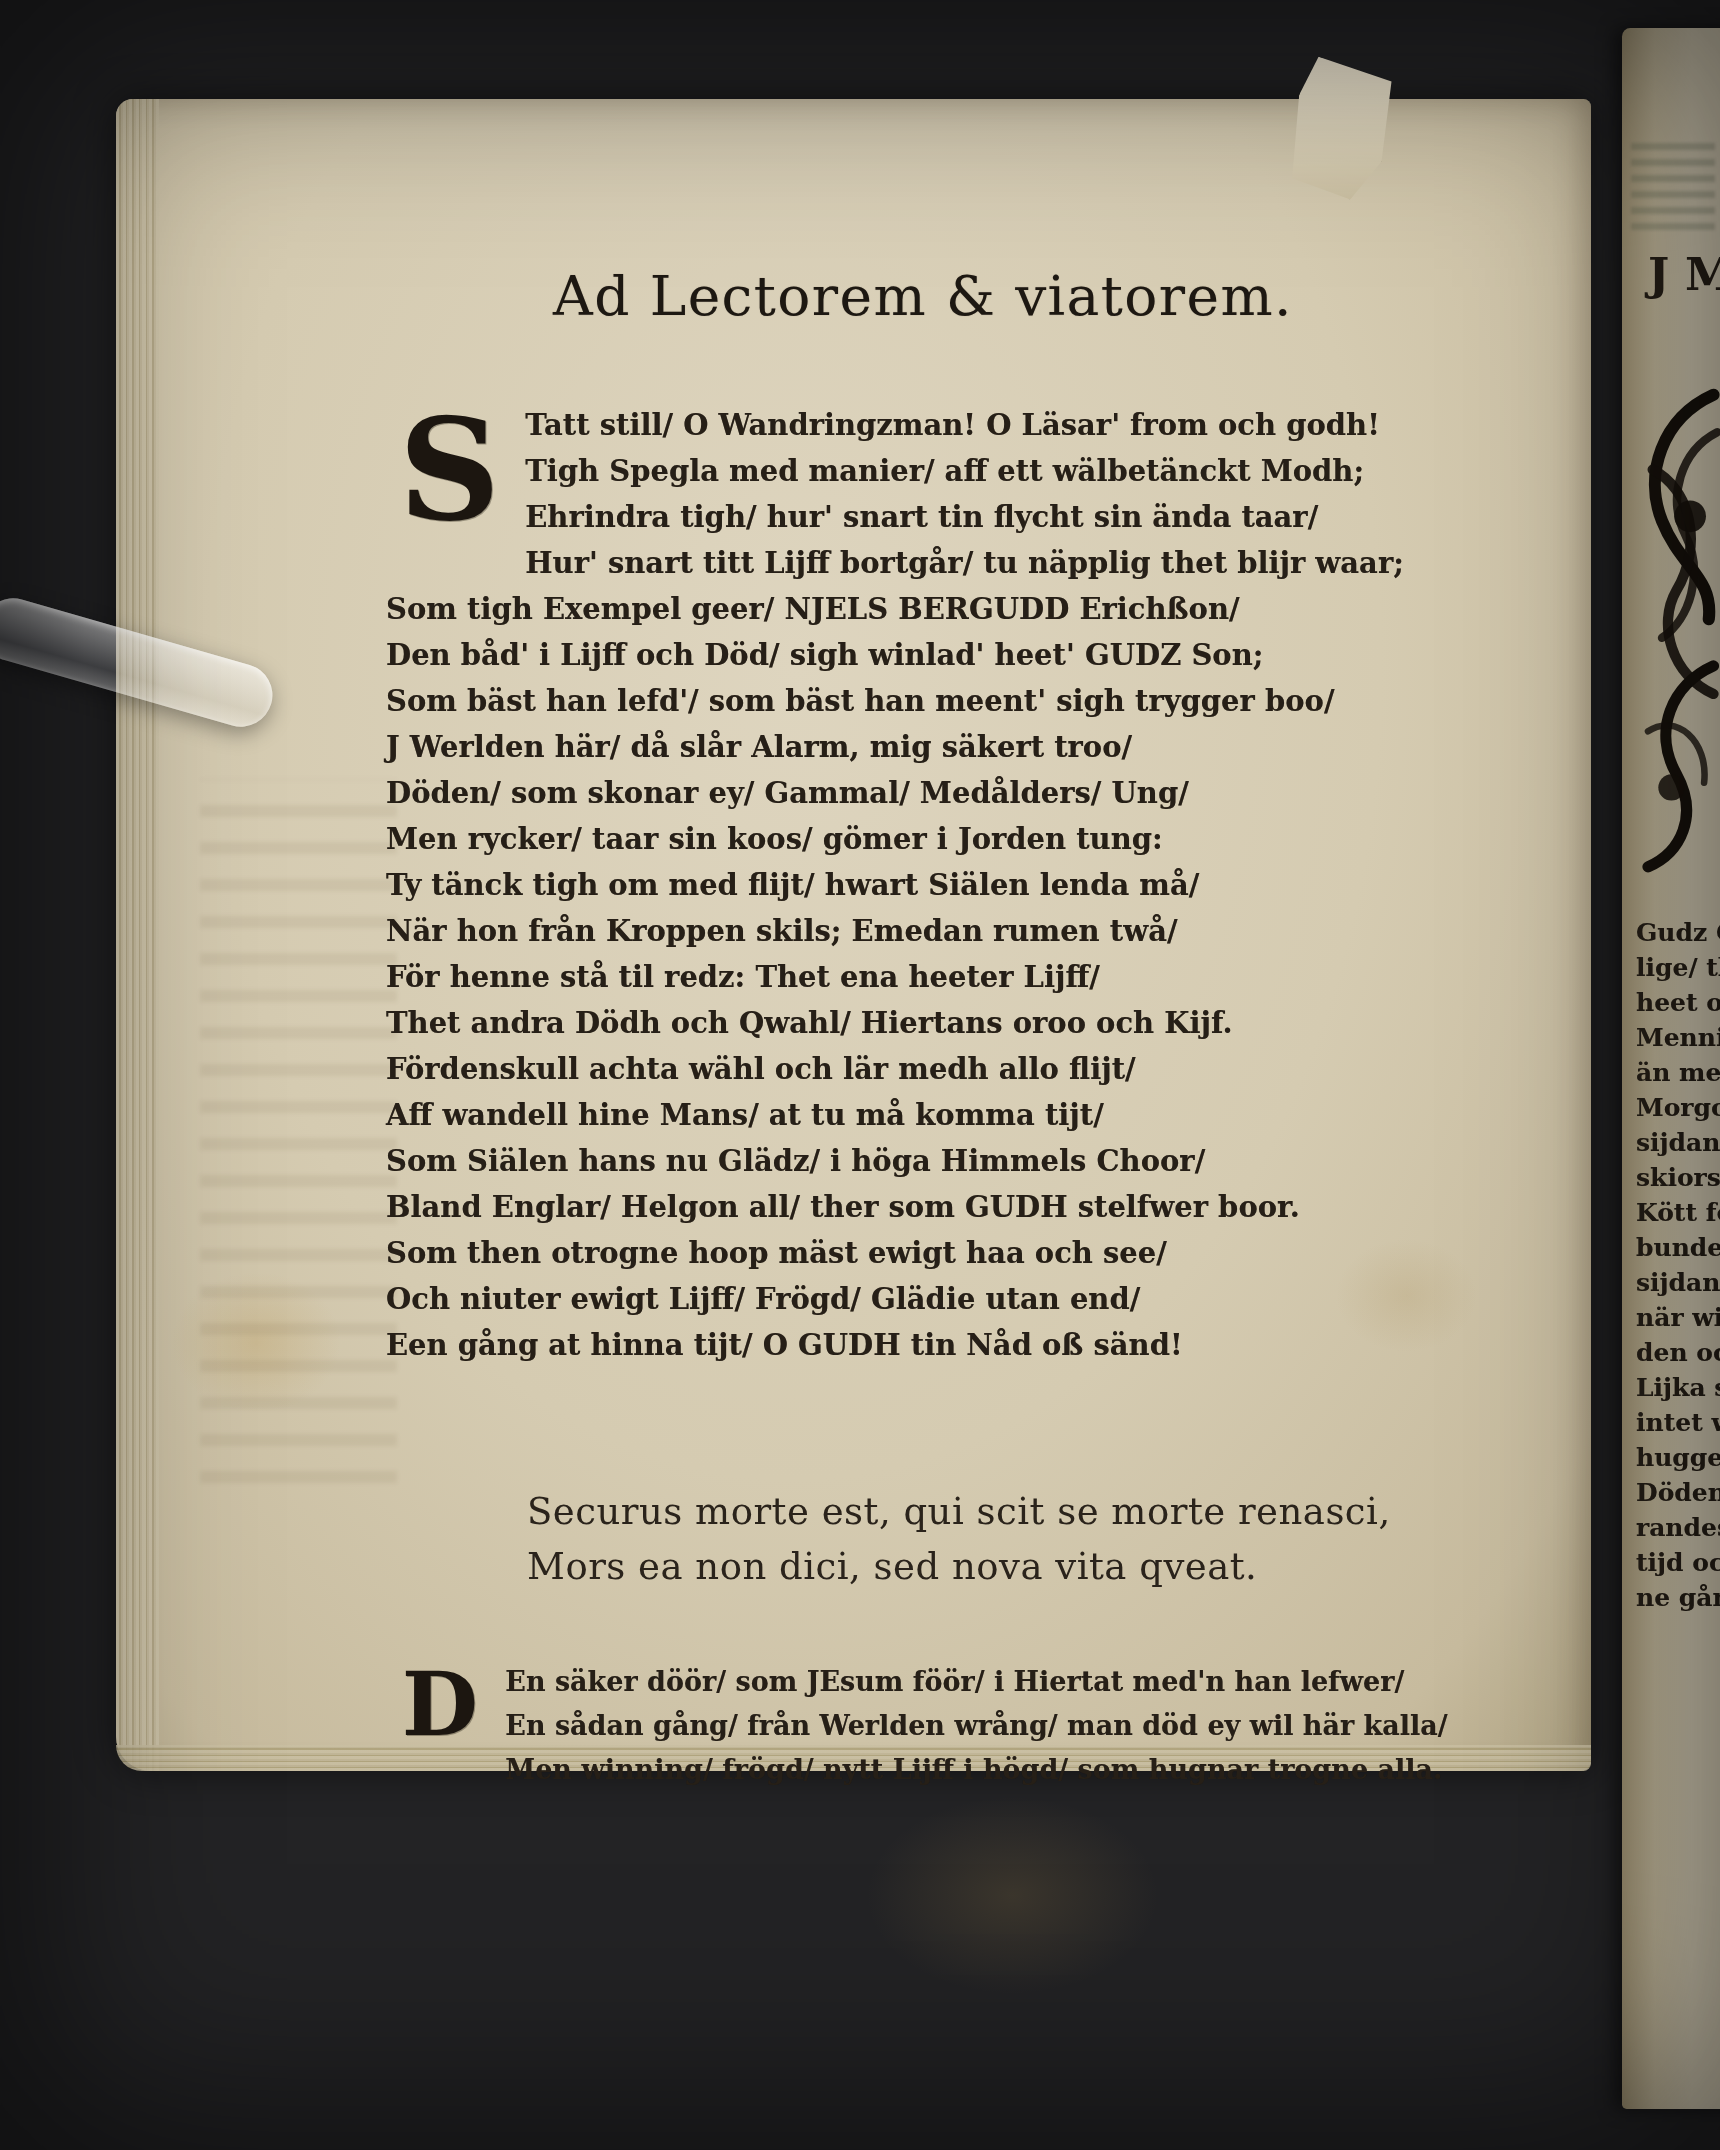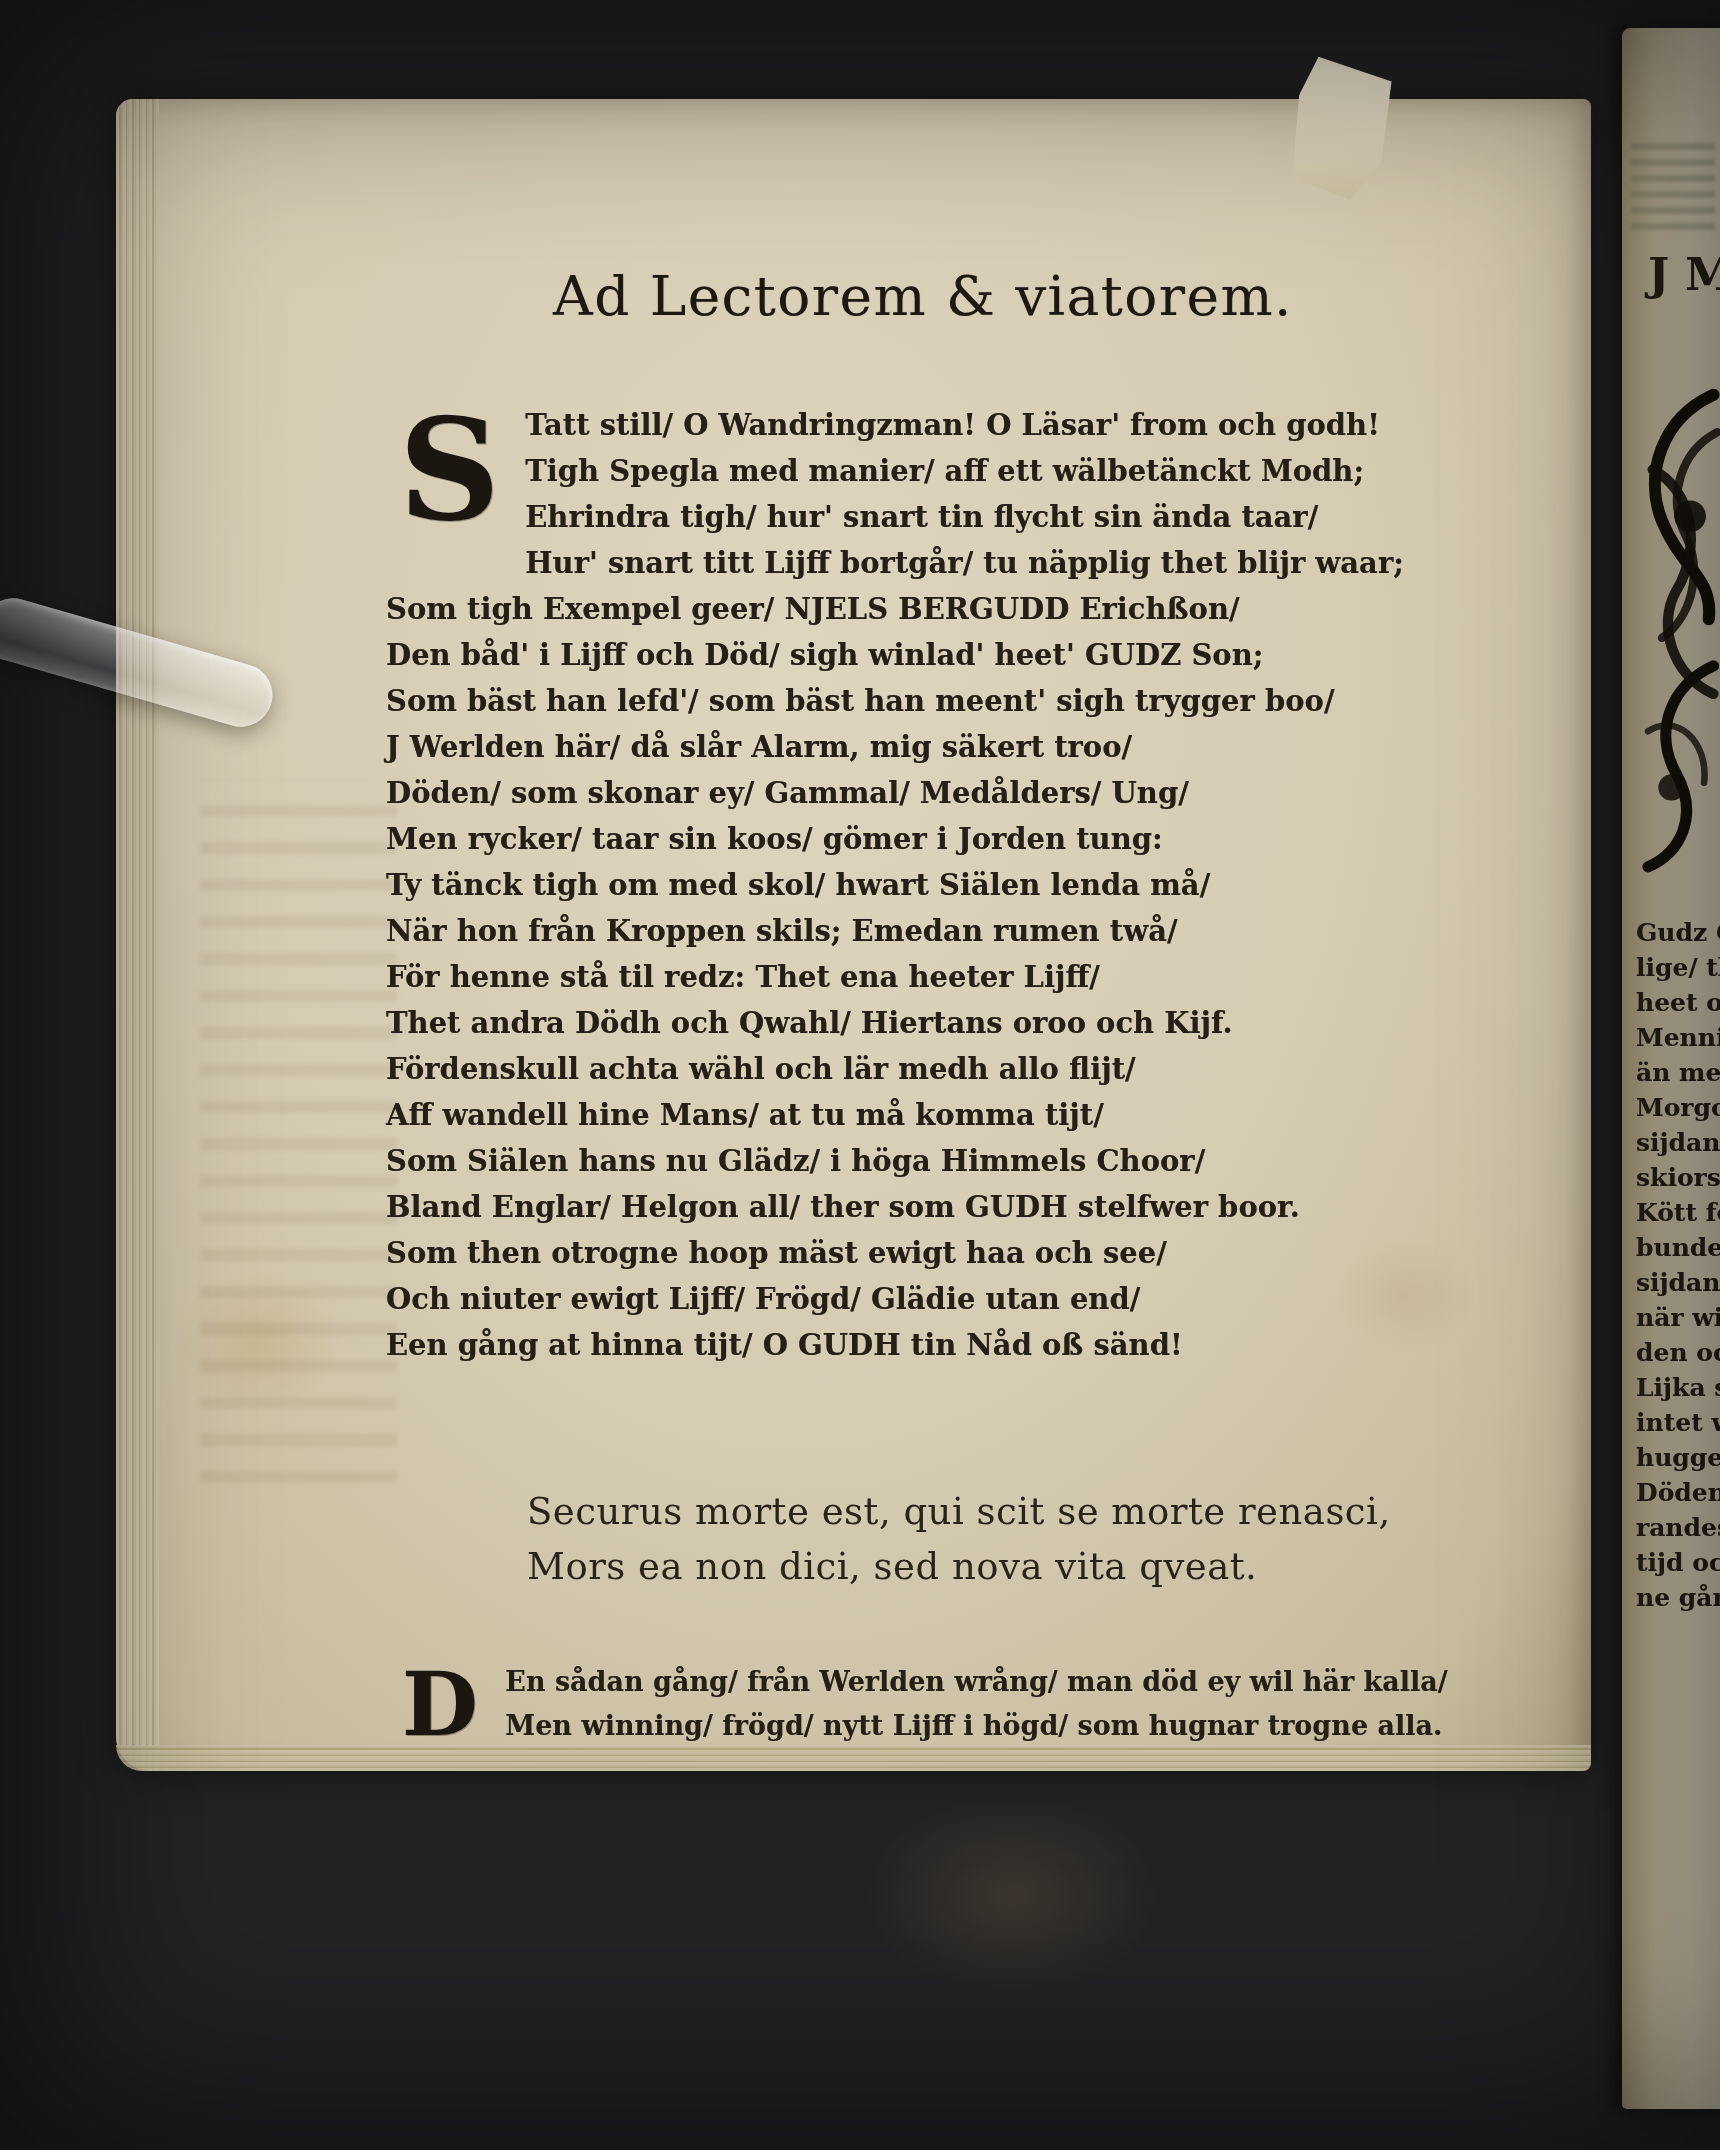--- a/index.html
+++ b/index.html
@@ -130,40 +130,41 @@
         <div>Tatt still/ O Wandringzman! O Läsar' from och godh!</div>
         <div>Tigh Spegla med manier/ aff ett wälbetänckt Modh;</div>
         <div>Ehrindra tigh/ hur' snart tin flycht sin ända taar/</div>
         <div>Hur' snart titt Lijff bortgår/ tu näpplig thet blijr waar;</div>
         <div>Som tigh Exempel geer/ NJELS BERGUDD Erichßon/</div>
         <div>Den båd' i Lijff och Död/ sigh winlad' heet' GUDZ Son;</div>
         <div>Som bäst han lefd'/ som bäst han meent' sigh trygger boo/</div>
         <div>J Werlden här/ då slår Alarm, mig säkert troo/</div>
         <div>Döden/ som skonar ey/ Gammal/ Medålders/ Ung/</div>
         <div>Men rycker/ taar sin koos/ gömer i Jorden tung:</div>
-        <div>Ty tänck tigh om med skol/ hwart Siälen lenda må/</div>
+        <div>Ty tänck tigh om med flijt/ hwart Siälen lenda må/</div>
         <div>När hon från Kroppen skils; Emedan rumen twå/</div>
         <div>För henne stå til redz: Thet ena heeter Lijff/</div>
         <div>Thet andra Dödh och Qwahl/ Hiertans oroo och Kijf.</div>
         <div>Fördenskull achta wähl och lär medh allo flijt/</div>
         <div>Aff wandell hine Mans/ at tu må komma tijt/</div>
         <div>Som Siälen hans nu Glädz/ i höga Himmels Choor/</div>
         <div>Bland Englar/ Helgon all/ ther som GUDH stelfwer boor.</div>
         <div>Som then otrogne hoop mäst ewigt haa och see/</div>
         <div>Och niuter ewigt Lijff/ Frögd/ Glädie utan end/</div>
         <div>Een gång at hinna tijt/ O GUDH tin Nåd oß sänd!</div>
       </div>
 
       <div class="latin">
         <div>Securus morte est, qui scit se morte renasci,</div>
         <div>Mors ea non dici, sed nova vita qveat.</div>
       </div>
 
       <div class="closing">
         <span class="dropcap2">D</span>
+        <div>En säker döör/ som JEsum föör/ i Hiertat med'n han lefwer/</div>
         <div>En sådan gång/ från Werlden wrång/ man död ey wil här kalla/</div>
         <div>Men winning/ frögd/ nytt Lijff i högd/ som hugnar trogne alla.</div>
       </div>
     </div>
   </div>
 
   <div class="page-right">
     <div class="rp-bleed"></div>
     <div class="rp-header">J M</div>
 

